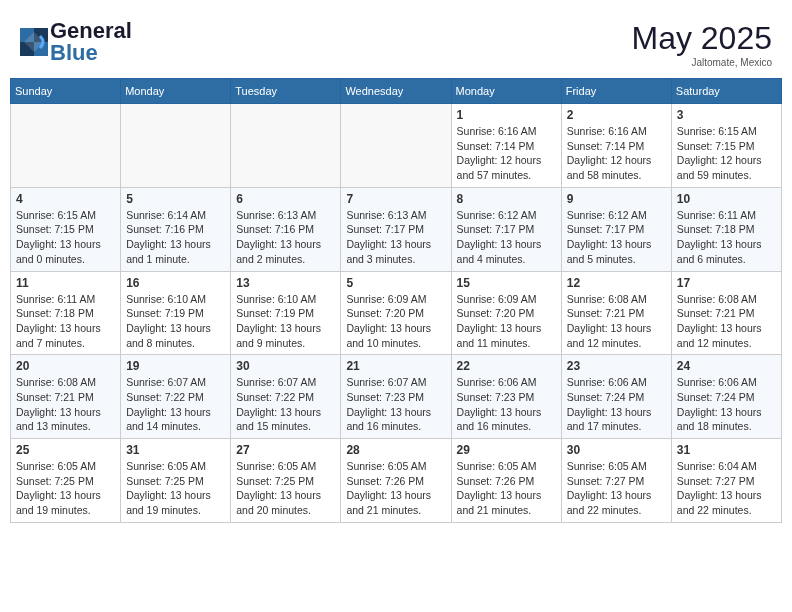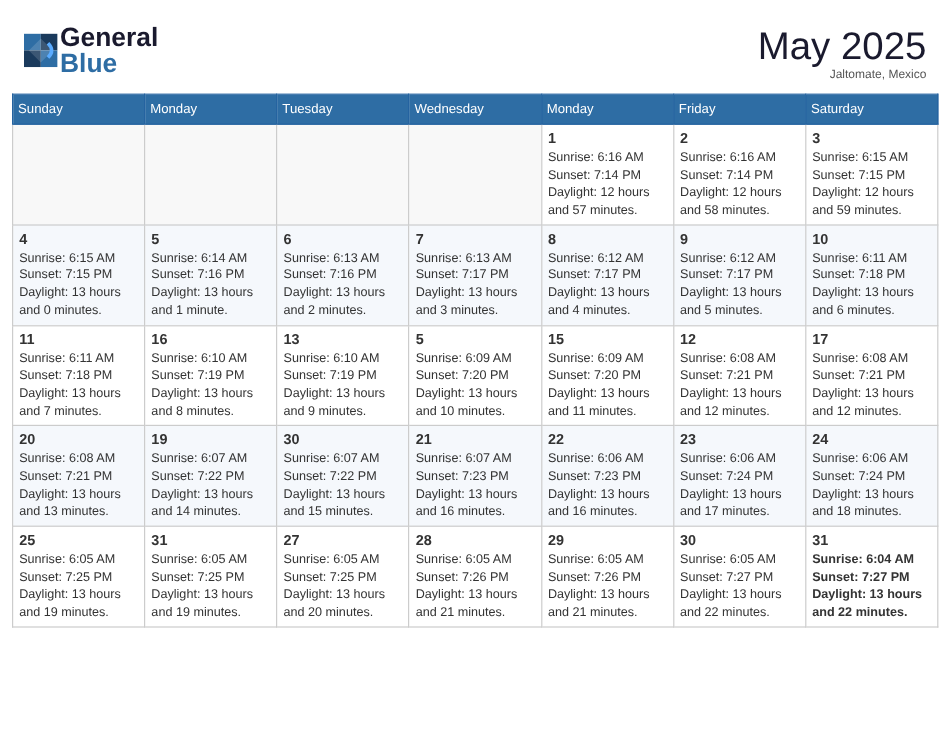--- a/index.html
+++ b/index.html
@@ -346,20 +346,20 @@
         </td>
         <td>
           <span class="day-num">30</span>
           <div class="day-info" style="white-space: pre-line;">Sunrise: 6:05 AM
 Sunset: 7:27 PM
 Daylight: 13 hours
 and 22 minutes.</div>
         </td>
         <td>
           <span class="day-num">31</span>
-          <div class="day-info" style="white-space: pre-line; font-weight: bold;">Sunrise: 6:04 AM
+          <div class="day-info" style="white-space: pre-line;">Sunrise: 6:04 AM
 Sunset: 7:27 PM
 Daylight: 13 hours
 and 22 minutes.</div>
         </td>
       </tr>
     </tbody>
 </table>
 
 </body></html>

